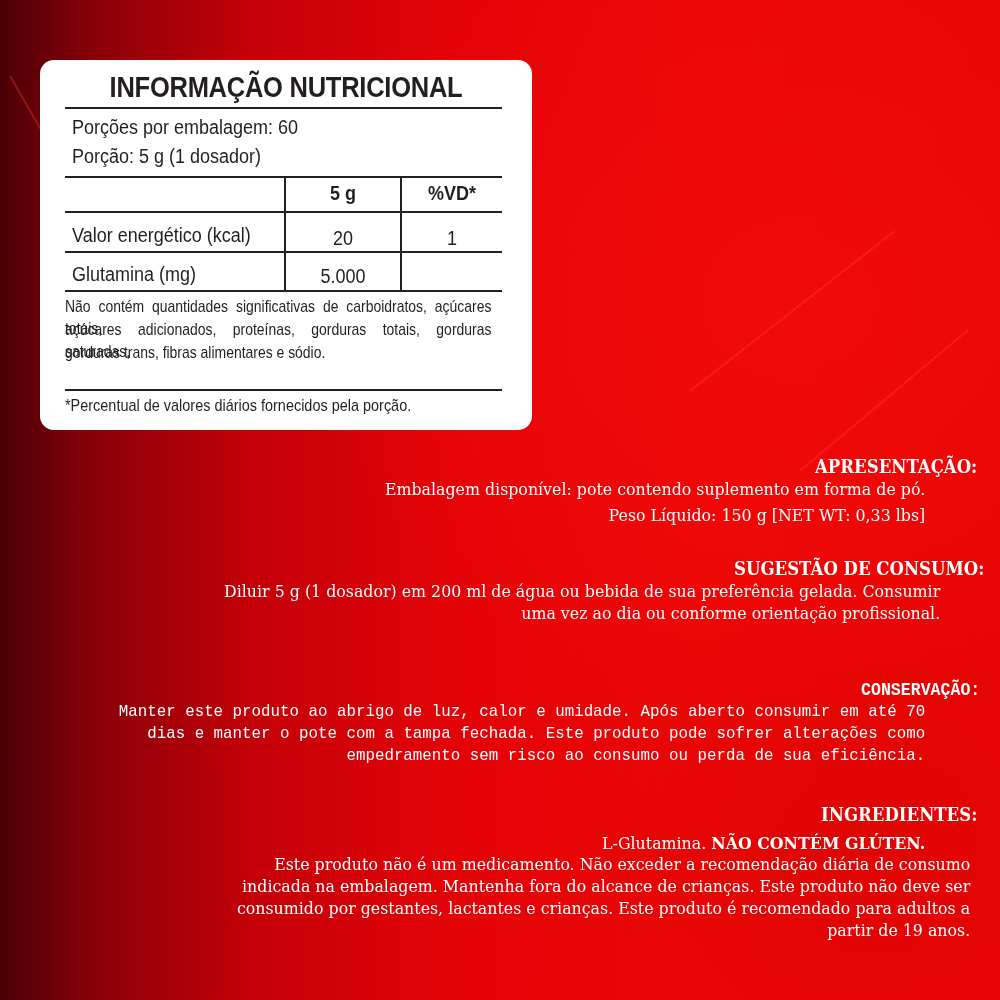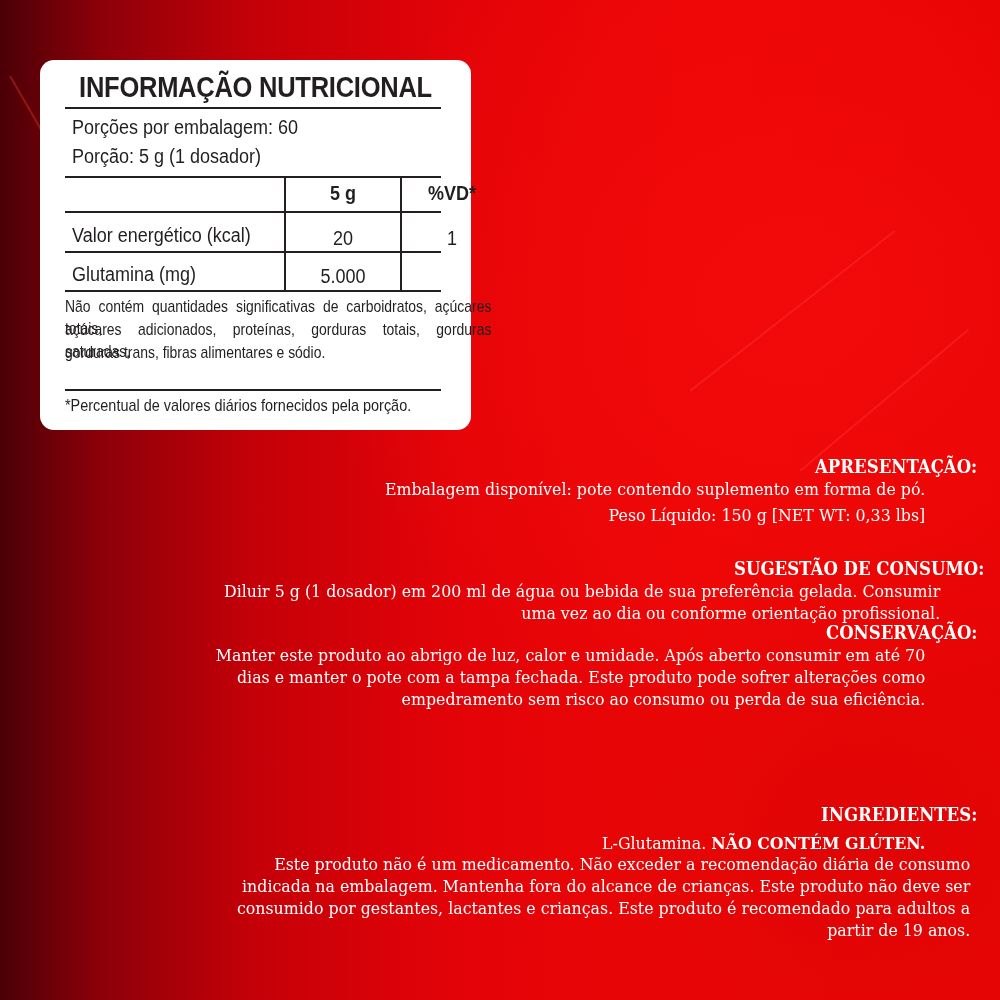--- a/index.html
+++ b/index.html
@@ -8,21 +8,21 @@
       background:
         radial-gradient(ellipse 700px 600px at 80% 30%, #f20a0a 0%, rgba(242,10,10,0) 70%),
         radial-gradient(ellipse 500px 500px at 85% 85%, #e00505 0%, rgba(224,5,5,0) 70%),
         linear-gradient(90deg, #4a0006 0%, #8c0009 10%, #c40008 25%, #e20308 45%, #ee0606 70%, #e80404 100%);
     }
     .streak {
       position: absolute; height: 2px; background: rgba(255,60,60,0.35);
       transform-origin: left center; border-radius: 2px;
     }
     .card {
-      position: absolute; left: 40px; top: 60px; width: 431px; height: 370px;
+      position: absolute; left: 40px; top: 60px; width: 492px; height: 370px;
       background: #ffffff; border-radius: 14px;
       font-family: "Liberation Sans", sans-serif; color: #231f20;
     }
     .card .title {
       position: absolute; left: 0; right: 0; top: 11px; text-align: center;
       font-weight: bold; font-size: 29px; letter-spacing: -0.3px;
       transform: scaleX(0.88); transform-origin: center;
     }
     .rule { position: absolute; left: 25px; right: 30px; height: 2px; background: #231f20; }
     .serv {
@@ -112,21 +112,21 @@
   <span class="sec-line">Embalagem disponível: pote contendo suplemento em forma de pó.</span>
   <span class="sec-line" style="margin-top:4px;">Peso Líquido:  150 g [NET WT: 0,33 lbs]</span>
 </div>
 
 <div class="body-text" style="top:558px;margin-left:15px;">
   <div class="sec-head">SUGESTÃO DE CONSUMO:</div>
   <span class="sec-line">Diluir 5 g (1 dosador) em 200 ml de água ou bebida de sua preferência gelada. Consumir</span>
   <span class="sec-line">uma vez ao dia ou conforme orientação profissional.</span>
 </div>
 
-<div class="body-text" style="top:622px;">
+<div class="body-text" style="top:679px;font-family:Liberation Mono, monospace;">
   <div class="sec-head">CONSERVAÇÃO:</div>
   <span class="sec-line">Manter este produto ao abrigo de luz, calor e umidade. Após aberto consumir em até 70</span>
   <span class="sec-line">dias e manter o pote com a tampa fechada. Este produto pode sofrer alterações como</span>
   <span class="sec-line">empedramento sem risco ao consumo ou perda de sua eficiência.</span>
 </div>
 
 <div class="body-text" style="top:804px;">
   <div class="sec-head">INGREDIENTES:</div>
   <span class="sec-line" style="margin-top:6px;">
     <span>L-Glutamina.</span>

